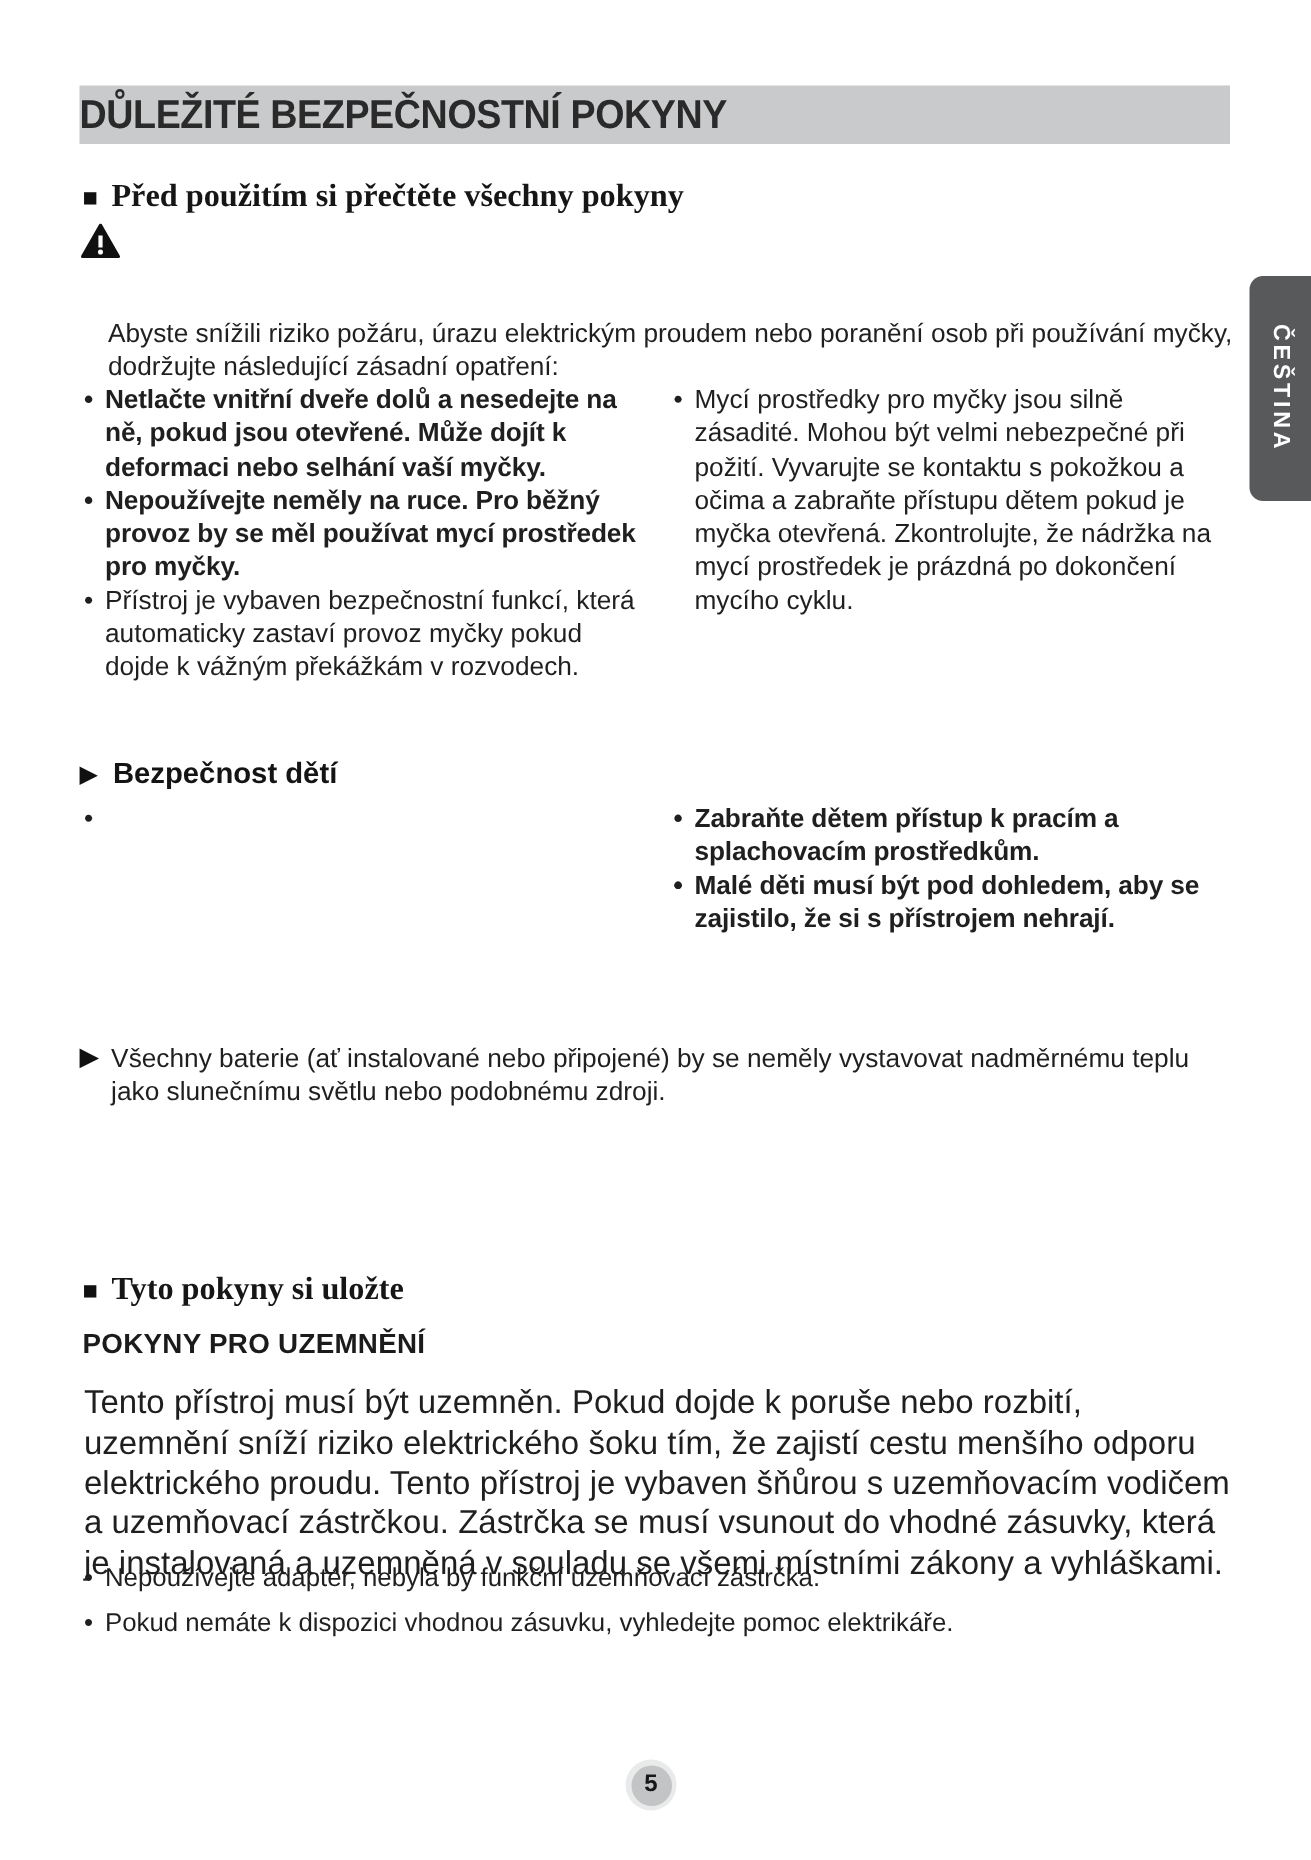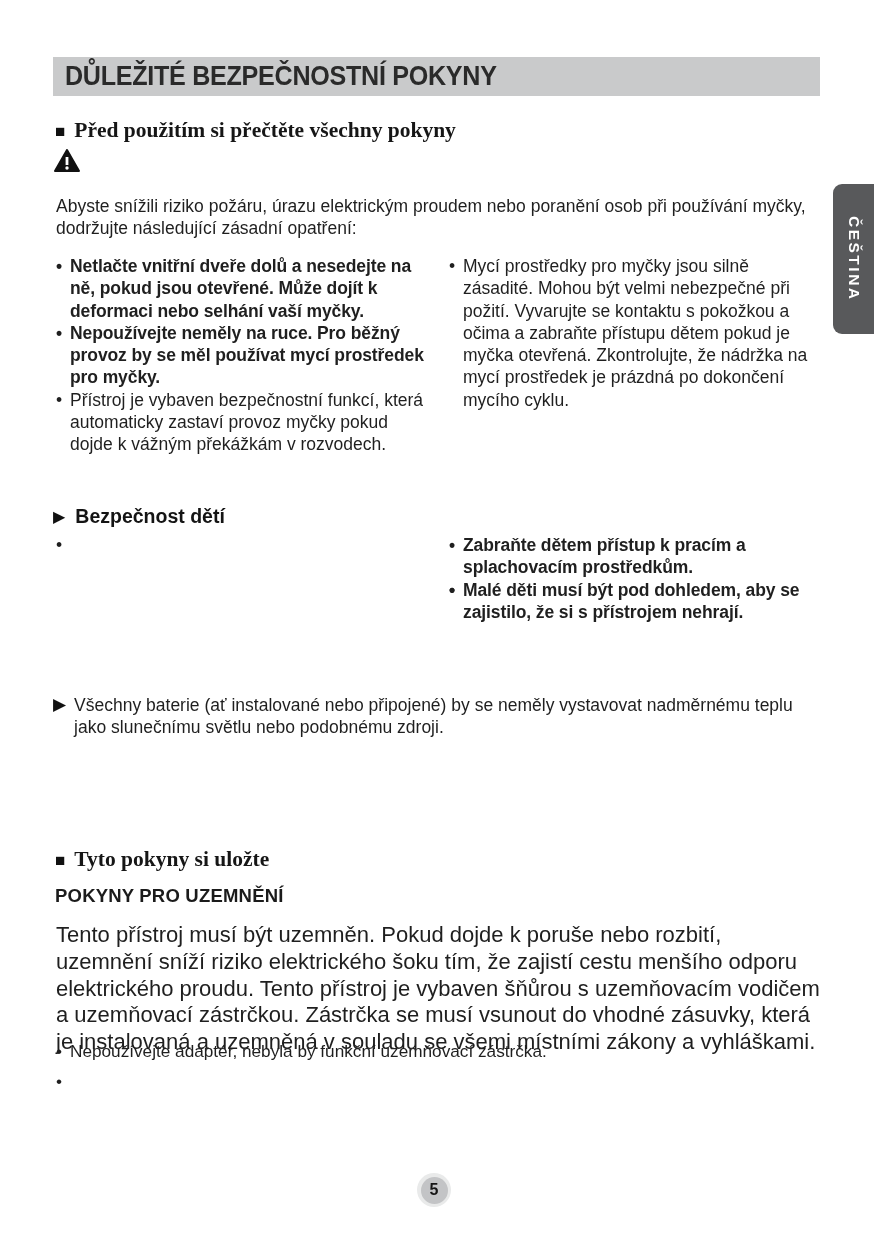--- a/index.html
+++ b/index.html
@@ -4,21 +4,21 @@
 <style>
   html,body{margin:0;padding:0;}
   body{
     width:874px;height:1240px;background:#ffffff;position:relative;overflow:hidden;
     font-family:"Liberation Sans","DejaVu Sans",sans-serif;color:#1f1f1f;
   }
   .abs{position:absolute;}
   
   .header-bar{
     left:53px;top:57px;width:767px;height:39px;background:#c9cacb;
-    display:flex;align-items:center;box-sizing:border-box;padding-left:12px;
+    display:flex;align-items:center;box-sizing:border-box;
   }
   .header-bar .title{
     font-weight:bold;font-size:27px;color:#2a2a2a;letter-spacing:-0.3px;
     transform:scaleX(.93);transform-origin:0 50%;white-space:nowrap;
   }
   
   .serif-heading{
     font-family:"Liberation Serif","DejaVu Serif",serif;
     font-weight:bold;font-size:21.5px;color:#161616;
     display:flex;align-items:center;gap:9px;white-space:nowrap;
@@ -87,21 +87,21 @@
 </div>
 
 <div class="abs warn-row">
   <svg class="warn-icon" width="26" height="24" viewBox="0 0 26 24">
     <path d="M13 1 L25 22 L1 22 Z" fill="#111" stroke="#111" stroke-width="2" stroke-linejoin="round"></path>
     <rect x="11.6" y="8" width="2.8" height="8" fill="#fff"></rect>
     <circle cx="13" cy="19" r="1.7" fill="#fff"></circle>
   </svg>
 </div>
 
-<p class="abs intro" style="margin:0;">Abyste snížili riziko požáru, úrazu elektrickým proudem nebo poranění osob při používání myčky, dodržujte následující zásadní opatření:</p>
+<p class="abs intro" style="margin:16px;">Abyste snížili riziko požáru, úrazu elektrickým proudem nebo poranění osob při používání myčky, dodržujte následující zásadní opatření:</p>
 
 <div class="abs cols" style="left:56px;top:255px;width:764px;">
   <div class="col-l">
     <ul class="blist">
       <li class="b">
         <span class="dot">•</span>
         <span>Netlačte vnitřní dveře dolů a nesedejte na ně, pokud jsou otevřené. Může dojít k deformaci nebo selhání vaší myčky.</span>
       </li>
       <li class="b">
         <span class="dot">•</span>
@@ -168,19 +168,20 @@
 <p class="abs ground-para" style="margin:0;">Tento přístroj musí být uzemněn. Pokud dojde k poruše nebo rozbití, uzemnění sníží riziko elektrického šoku tím, že zajistí cestu menšího odporu elektrického proudu. Tento přístroj je vybaven šňůrou s uzemňovacím vodičem a uzemňovací zástrčkou. Zástrčka se musí vsunout do vhodné zásuvky, která je instalovaná a uzemněná v souladu se všemi místními zákony a vyhláškami.</p>
 
 <div class="abs ground-bullets">
   <ul class="blist">
     <li>
       <span class="dot">•</span>
       <span>Nepoužívejte adaptér, nebyla by funkční uzemňovací zástrčka.</span>
     </li>
     <li>
       <span class="dot">•</span>
+      <span>Pokud nemáte k dispozici vhodnou zásuvku, vyhledejte pomoc elektrikáře.</span>
     </li>
   </ul>
 </div>
 
 <div class="abs pagenum">
   <div class="inner">5</div>
 </div>
 
 </body></html>

